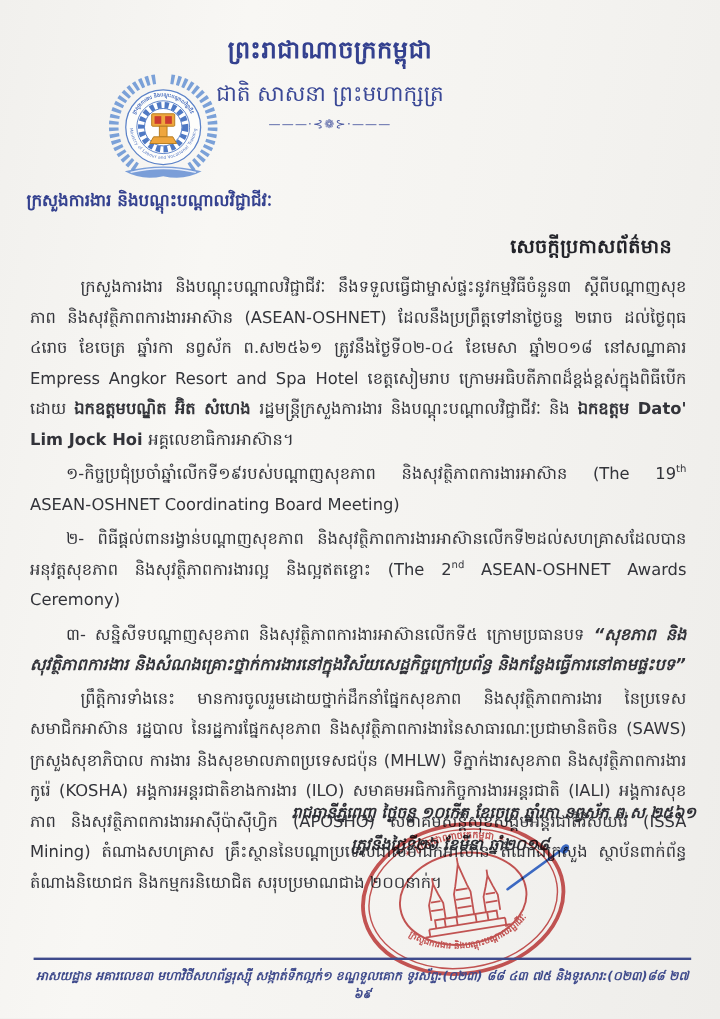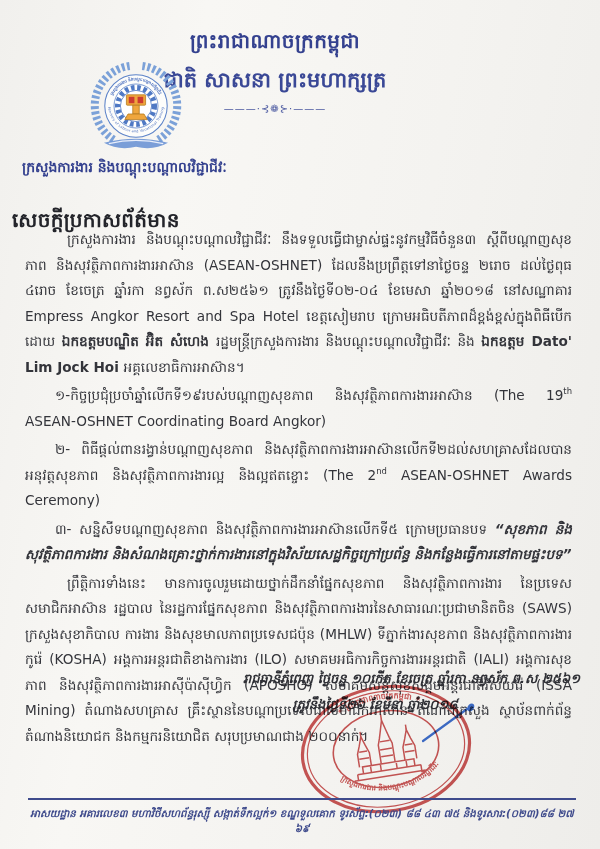--- a/index.html
+++ b/index.html
@@ -9,27 +9,27 @@
     background:#e9e8e5;
   }
   .page{
     position:relative;width:600px;height:849px;overflow:hidden;
     background:linear-gradient(100deg,#f1f0ed 0%,#f8f7f4 28%,#f4f3f0 62%,#eeedea 100%);
     color:#33343a;
   }
   
   .kingdom-block{position:absolute;top:28px;left:110px;width:330px;text-align:center;}
   .kingdom{font-size:20px;font-weight:800;color:#34418f;letter-spacing:.5px;}
-  .motto{margin-top:8px;font-size:21px;font-weight:700;color:#3a4896;}
+  .motto{margin-top:8px;font-size:18px;font-weight:400;color:#3a4896;}
   .divider{margin-top:6px;font-size:10px;color:#4a58a0;letter-spacing:1px;}
   .logo-wrap{position:absolute;top:55px;left:88px;width:96px;height:102px;}
   .ministry-name{position:absolute;top:158px;left:22px;font-size:14px;font-weight:800;color:#34418f;}
   
-  .doc-title{position:absolute;top:195px;left:0;right:40px;margin:12px;text-align:left;
-    font-size:20px;font-weight:800;color:#23242a;letter-spacing:.3px;}
+  .doc-title{position:absolute;top:195px;left:0;right:40px;margin:0;text-align:right;
+    font-size:16px;font-weight:800;color:#23242a;letter-spacing:.3px;}
   
   .body-text{position:absolute;top:227px;left:25px;right:28px;
     font-size:13.6px;line-height:25.5px;text-align:justify;color:#33343a;}
   .body-text p{margin:0 0 3px 0;}
   .indent1{text-indent:42px;}
   .item{text-indent:30px;}
   b{font-weight:800;margin-top:16px;}
   .theme{font-weight:700;font-style:italic;}
   .sup{font-size:.62em;vertical-align:super;line-height:0;}
   .en-line{font-size:12.3px;line-height:22px;text-indent:0;color:#3a3b41;}
@@ -91,21 +91,21 @@
     </svg>
   </div>
 
   <div class="ministry-name">ក្រសួងការងារ និងបណ្ដុះបណ្ដាលវិជ្ជាជីវៈ</div>
 
   <h1 class="doc-title">សេចក្ដីប្រកាសព័ត៌មាន</h1>
 
   <div class="body-text">
     <p class="indent1"><span>ក្រសួងការងារ និងបណ្ដុះបណ្ដាលវិជ្ជាជីវៈ នឹងទទួលធ្វើជាម្ចាស់ផ្ទះនូវកម្មវិធីចំនួន៣ ស្ដីពីបណ្ដាញសុខភាព និងសុវត្ថិភាពការងារអាស៊ាន (ASEAN-OSHNET) ដែលនឹងប្រព្រឹត្តទៅនាថ្ងៃចន្ទ ២រោច ដល់ថ្ងៃពុធ ៤រោច ខែចេត្រ ឆ្នាំរកា នព្វស័ក ព.ស២៥៦១ ត្រូវនឹងថ្ងៃទី០២-០៤ ខែមេសា ឆ្នាំ២០១៨ នៅសណ្ឋាគារ Empress Angkor Resort and Spa Hotel ខេត្តសៀមរាប ក្រោមអធិបតីភាពដ៏ខ្ពង់ខ្ពស់ក្នុងពិធីបើកដោយ </span><b>ឯកឧត្ដមបណ្ឌិត អ៊ិត សំហេង </b><span>រដ្ឋមន្ត្រីក្រសួងការងារ និងបណ្ដុះបណ្ដាលវិជ្ជាជីវៈ  និង </span><b>ឯកឧត្ដម Dato' Lim Jock Hoi </b><span>អគ្គលេខាធិការអាស៊ាន។</span></p>
 
-    <p class="item"><span>១-កិច្ចប្រជុំប្រចាំឆ្នាំលើកទី១៩របស់បណ្ដាញសុខភាព និងសុវត្ថិភាពការងារអាស៊ាន (The 19</span><span class="sup">th</span><span> ASEAN-OSHNET Coordinating Board Angkor)</span></p>
+    <p class="item"><span>១-កិច្ចប្រជុំប្រចាំឆ្នាំលើកទី១៩របស់បណ្ដាញសុខភាព និងសុវត្ថិភាពការងារអាស៊ាន (The 19</span><span class="sup">th</span><span> ASEAN-OSHNET Coordinating Board Meeting)</span></p>
 
     <p class="item"><span>២- ពិធីផ្ដល់ពានរង្វាន់បណ្ដាញសុខភាព និងសុវត្ថិភាពការងារអាស៊ានលើកទី២ដល់សហគ្រាសដែលបានអនុវត្តសុខភាព និងសុវត្ថិភាពការងារល្អ និងល្អឥតខ្ចោះ (The 2</span><span class="sup">nd</span><span> ASEAN-OSHNET Awards Ceremony)</span></p>
 
     <p class="item"><span>៣- សន្និសីទបណ្ដាញសុខភាព និងសុវត្ថិភាពការងារអាស៊ានលើកទី៥ ក្រោមប្រធានបទ </span><span class="theme">“សុខភាព និងសុវត្ថិភាពការងារ និងសំណងគ្រោះថ្នាក់ការងារនៅក្នុងវិស័យសេដ្ឋកិច្ចក្រៅប្រព័ន្ធ និងកន្លែងធ្វើការនៅតាមផ្ទះបទ”</span></p>
 
 
     <p class="indent1">ព្រឹត្តិការទាំងនេះ មានការចូលរួមដោយថ្នាក់ដឹកនាំផ្នែកសុខភាព និងសុវត្ថិភាពការងារ នៃប្រទេសសមាជិកអាស៊ាន រដ្ឋបាល នៃរដ្ឋការផ្នែកសុខភាព និងសុវត្ថិភាពការងារនៃសាធារណៈប្រជាមានិតចិន (SAWS) ក្រសួងសុខាភិបាល ការងារ និងសុខមាលភាពប្រទេសជប៉ុន (MHLW)  ទីភ្នាក់ងារសុខភាព និងសុវត្ថិភាពការងារកូរ៉េ (KOSHA) អង្គការអន្តរជាតិខាងការងារ (ILO) សមាគមអធិការកិច្ចការងារអន្តរជាតិ (IALI) អង្គការសុខភាព និងសុវត្ថិភាពការងារអាស៊ីប៉ាស៊ីហ្វិក (APOSHO) សមាគមសន្ដិសុខសង្គមអន្តរជាតិវិស័យរ៉ែ (ISSA Mining) តំណាងសហគ្រាស គ្រឹះស្ថាននៃបណ្ដាប្រទេសជាសមាជិកអាស៊ាន តំណាងក្រសួង ស្ថាប័នពាក់ព័ន្ធ តំណាងនិយោជក និងកម្មករនិយោជិត សរុបប្រមាណជាង ២០០នាក់។</p>
   </div>
 
   <div class="dateline">

